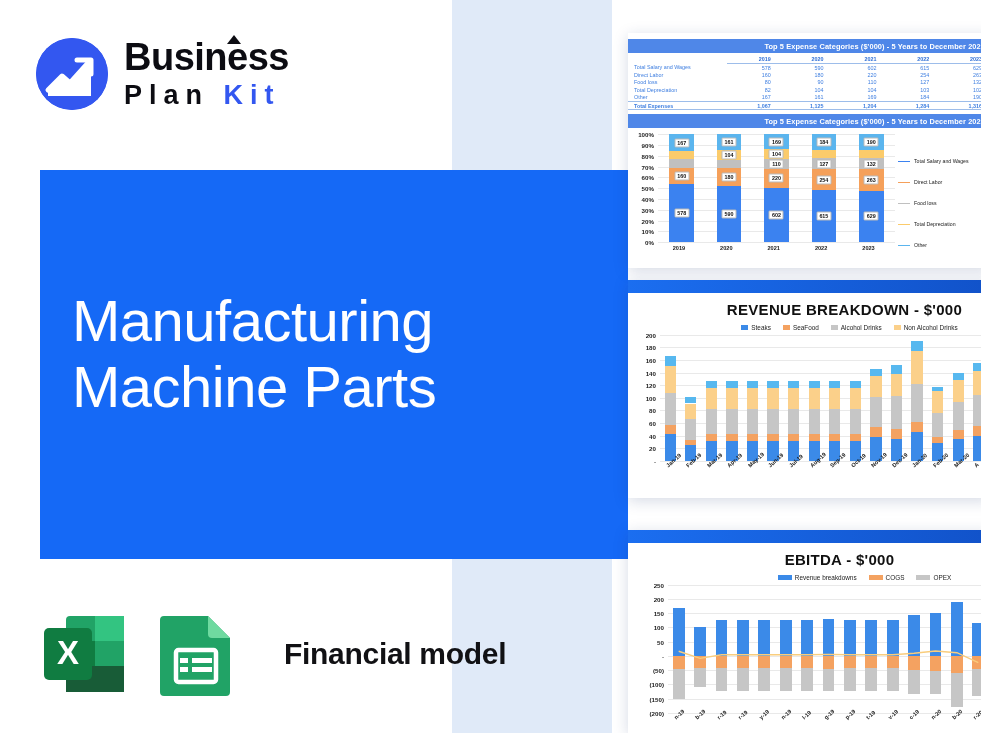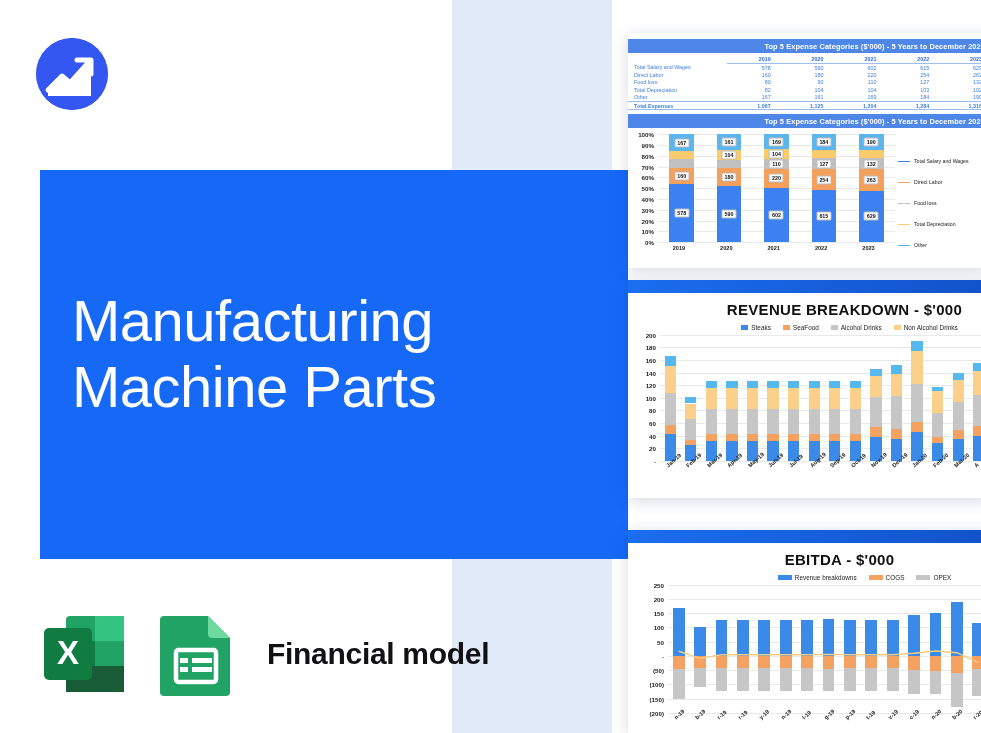--- a/index.html
+++ b/index.html
@@ -26,21 +26,21 @@
   .i-hat{position:absolute;left:103px;top:-1px;width:0;height:0;border-left:7px solid transparent;border-right:7px solid transparent;border-bottom:9px solid #0c0c12;}
 
   
   .hero{position:absolute;left:72px;top:288px;width:540px;color:#ffffff;
         font-size:58px;line-height:66px;font-weight:400;letter-spacing:-0.5px;}
   .hero div{white-space:nowrap;}
 
   
   .footer{position:absolute;left:40px;top:608px;display:flex;align-items:center;gap:22px;}
   .ico{width:90px;height:92px;position:relative;}
-  .footer-label{font-size:30px;font-weight:bold;color:#111114;letter-spacing:-0.3px;margin-left:3px;}
+  .footer-label{font-size:30px;font-weight:bold;color:#111114;letter-spacing:-0.3px;margin-left:20px;}
 
   
   .panel{position:absolute;background:#ffffff;box-shadow:0 3px 14px rgba(20,50,110,.18);overflow:hidden;}
   .panel-bar{height:13px;background:linear-gradient(90deg,#1b6ef0,#1152c9);}
   #panel1{left:628px;top:33px;width:363px;height:235px;}
   #panel2{left:628px;top:280px;width:363px;height:218px;}
   #panel3{left:628px;top:530px;width:363px;height:203px;}
 
   .sheet{position:relative;width:100%;height:100%;background:#fff;}
 
@@ -84,20 +84,29 @@
   <div class="title-block"></div>
 
   <div class="logo">
     <div class="logo-mark">
       <svg viewBox="0 0 72 72" width="72" height="72">
         <circle cx="36" cy="36" r="36" fill="#3357f0"></circle>
         <path d="M12 52 L26 38 L34 45 L52 25" stroke="#ffffff" stroke-width="5" fill="none" stroke-linecap="round" stroke-linejoin="round"></path>
         <path d="M41 22 L55 22 L55 36" stroke="#ffffff" stroke-width="5" fill="none" stroke-linecap="round" stroke-linejoin="round"></path>
         <path d="M12 52 L26 38 L34 45 L52 25 L55 28 L55 58 L12 58 Z" fill="#ffffff"></path>
       </svg>
+    </div>
+    <div class="logo-text">
+      <div class="logo-line1">
+        <span>Business</span>
+        <span class="i-hat"></span>
+      </div>
+      <div class="logo-line2">
+        <span>Plan</span><span>&nbsp;</span><span class="logo-kit">Kit</span>
+      </div>
     </div>
   </div>
 
   <div class="hero">
     <div>Manufacturing</div>
     <div>Machine Parts</div>
   </div>
 
   <div class="footer">
     <div class="ico">

